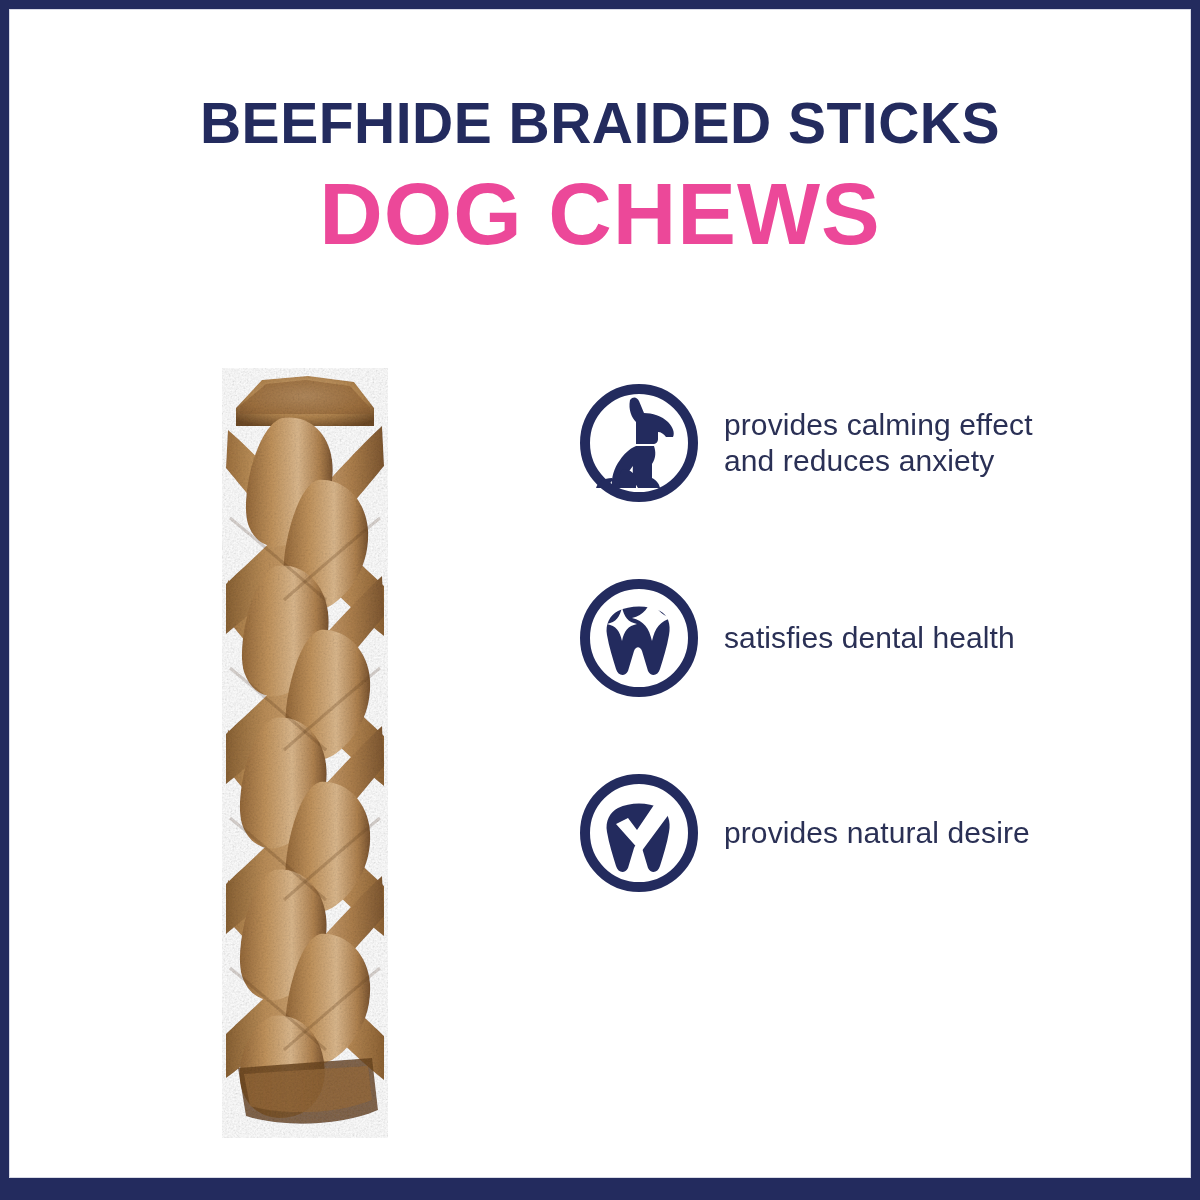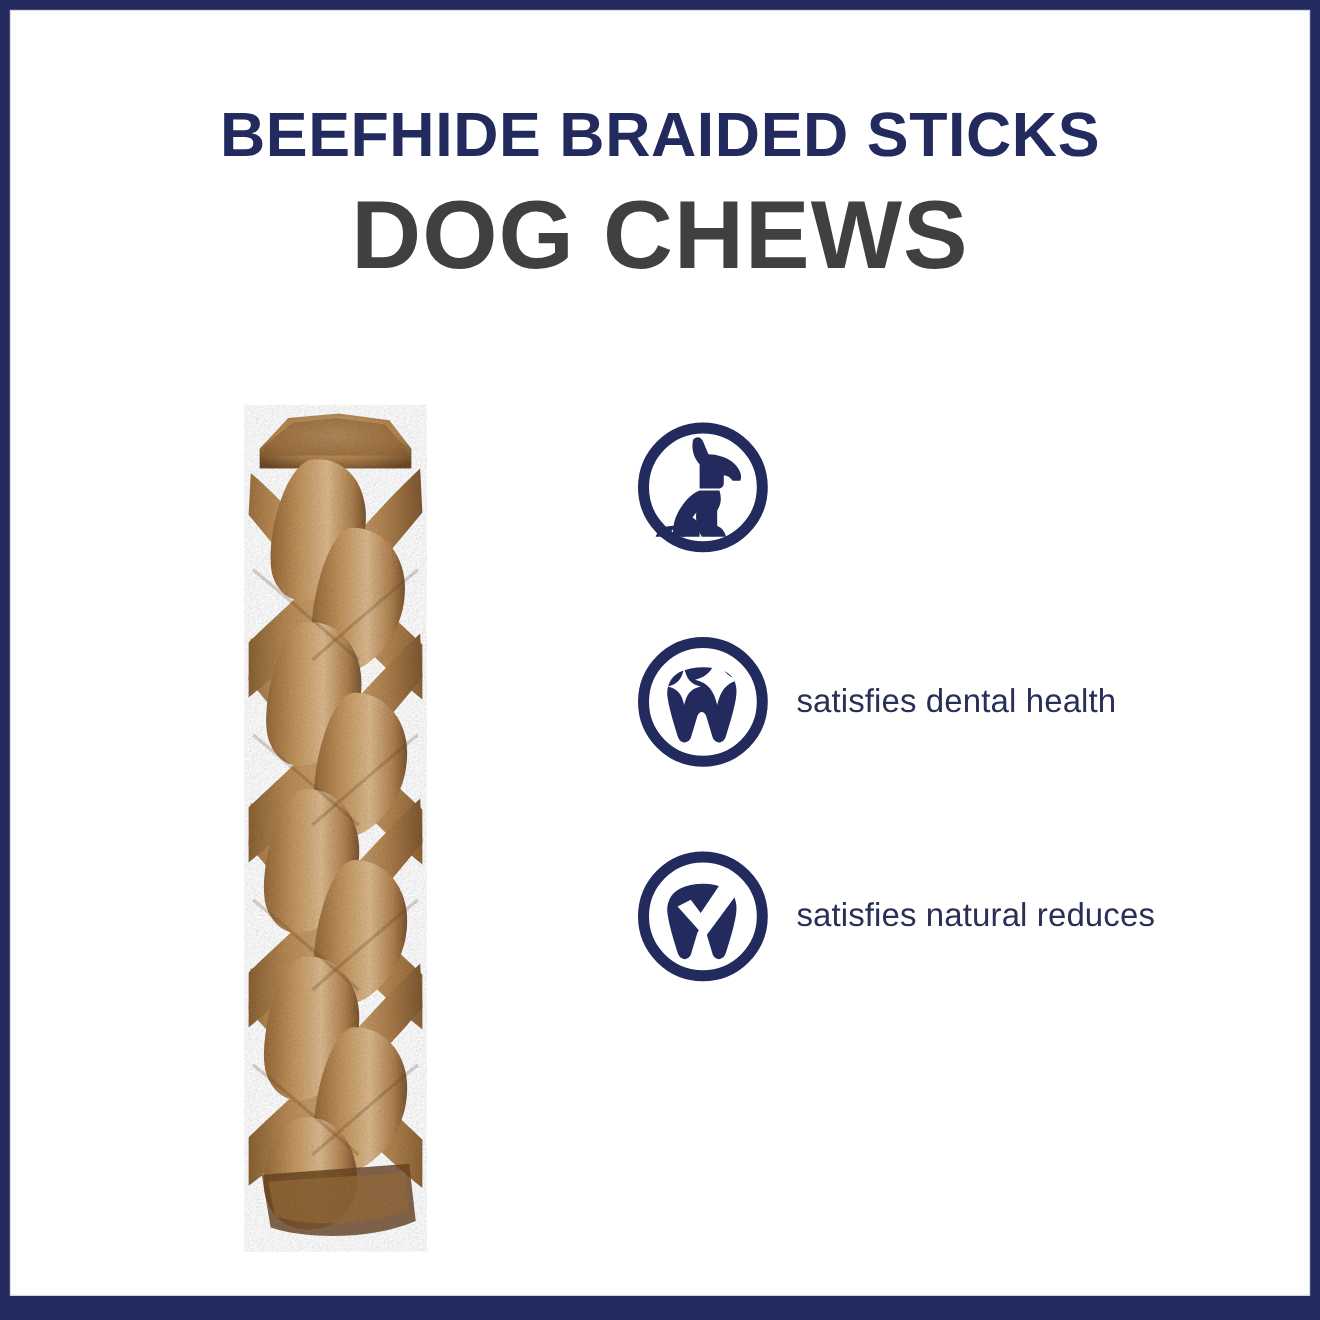--- a/index.html
+++ b/index.html
@@ -43,21 +43,21 @@
     line-height: 62px;
     font-weight: bold;
     color: #232B5E;
     letter-spacing: 0.5px;
     white-space: nowrap;
   }
   .headline-2 {
     font-size: 88px;
     line-height: 92px;
     font-weight: bold;
-    color: #404040;
+    color: #ec4899;
     letter-spacing: 1px;
     margin-top: 14px;
     white-space: nowrap;
   }
 
   
   .product-wrap {
     position: absolute;
     left: 215px;
     top: 368px;
@@ -217,20 +217,24 @@
 
           <path d="M58 64 L76 64 C 78 70, 78 76, 74 82 L74 96 C 78 98, 81 101, 82 106 L60 106 C 56 100, 54 92, 55 84 C 50 90, 46 98, 45 106 L34 106 C 33 96, 36 86, 42 78 C 46 72, 51 67, 58 64 Z"></path>
 
           <path d="M62 80 L71 80 L71 104 L62 104 Z"></path>
 
           <path d="M34 96 C 26 96, 20 100, 18 106 L30 106 C 31 102, 33 99, 36 98 Z"></path>
 
           <path d="M44 88 C 50 86, 56 90, 58 96 L58 106 L42 106 C 40 99, 41 92, 44 88 Z"></path>
         </g>
       </svg>
+      <div class="benefit-text">
+        <span class="ln">provides calming effect</span>
+        <span class="ln">and reduces anxiety</span>
+      </div>
     </div>
 
 
     <div class="benefit-row">
       <svg class="benefit-icon" viewBox="0 0 122 122">
         <circle cx="61" cy="61" r="54" fill="none" stroke="#232B5E" stroke-width="10"></circle>
         <path d="M40 34 C 52 28, 70 28, 82 34 C 90 38, 93 47, 91 58 C 89 70, 85 82, 82 92 C 80 99, 73 100, 70 94 L64 74 C 62 69, 58 69, 56 74 L50 94 C 47 100, 40 99, 38 92 C 35 82, 31 70, 29 58 C 27 47, 32 38, 40 34 Z" fill="#232B5E"></path>
         <g fill="#ffffff">
           <path d="M44 30 C 46 40, 50 45, 59 47 C 50 49, 46 54, 44 64 C 42 54, 38 49, 29 47 C 38 45, 42 40, 44 30 Z"></path>
           <path d="M74 18 C 77 31, 82 38, 94 41 C 82 44, 77 51, 74 64 C 71 51, 66 44, 54 41 C 66 38, 71 31, 74 18 Z"></path>
@@ -242,18 +246,18 @@
       </div>
     </div>
 
     <div class="benefit-row">
       <svg class="benefit-icon" viewBox="0 0 122 122">
         <circle cx="61" cy="61" r="54" fill="none" stroke="#232B5E" stroke-width="10"></circle>
         <path d="M40 36 C 52 30, 70 30, 82 36 C 90 40, 93 49, 91 60 C 89 72, 85 84, 82 94 C 80 101, 73 102, 70 96 L64 76 C 62 71, 58 71, 56 76 L50 96 C 47 102, 40 101, 38 94 C 35 84, 31 72, 29 60 C 27 49, 32 40, 40 36 Z" fill="#232B5E"></path>
         <path d="M38 52 L50 46 L59 58 L82 24 L97 34 L63 80 Z" fill="#ffffff"></path>
       </svg>
       <div class="benefit-text">
-        <span class="ln">satisfies natural reduces</span>
+        <span class="ln">provides natural desire</span>
       </div>
     </div>
 
   </div>
 </div>
 
 </body></html>

